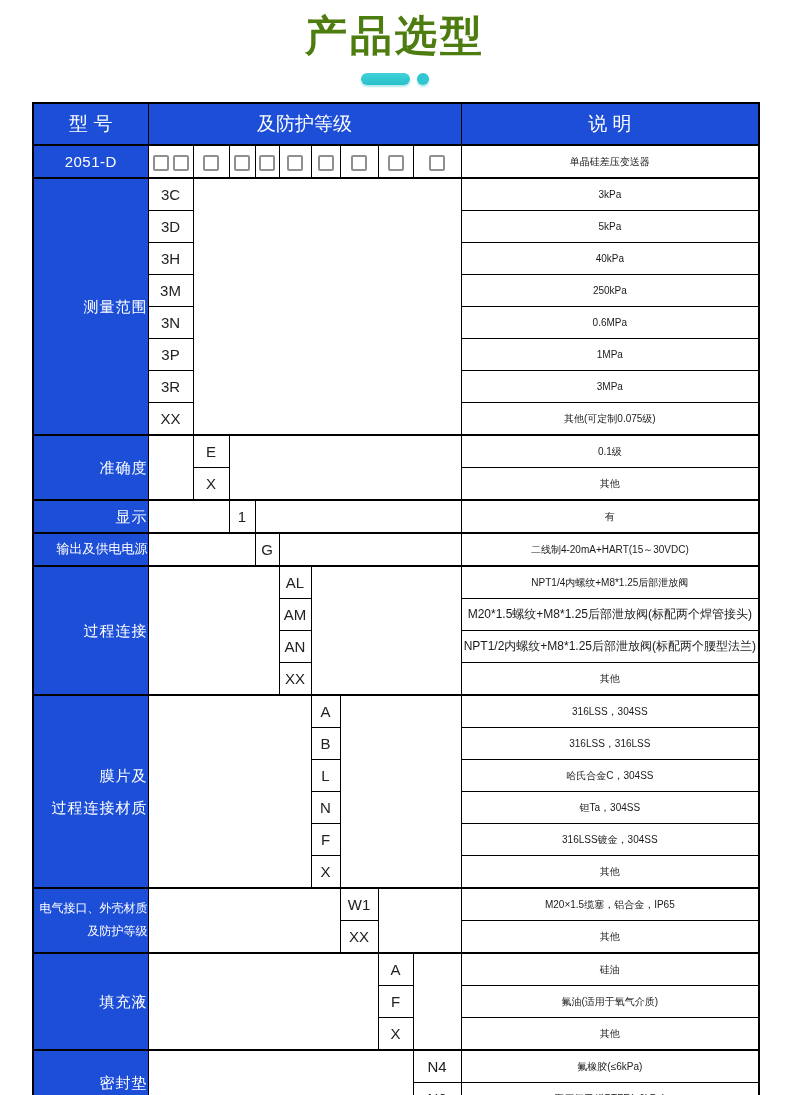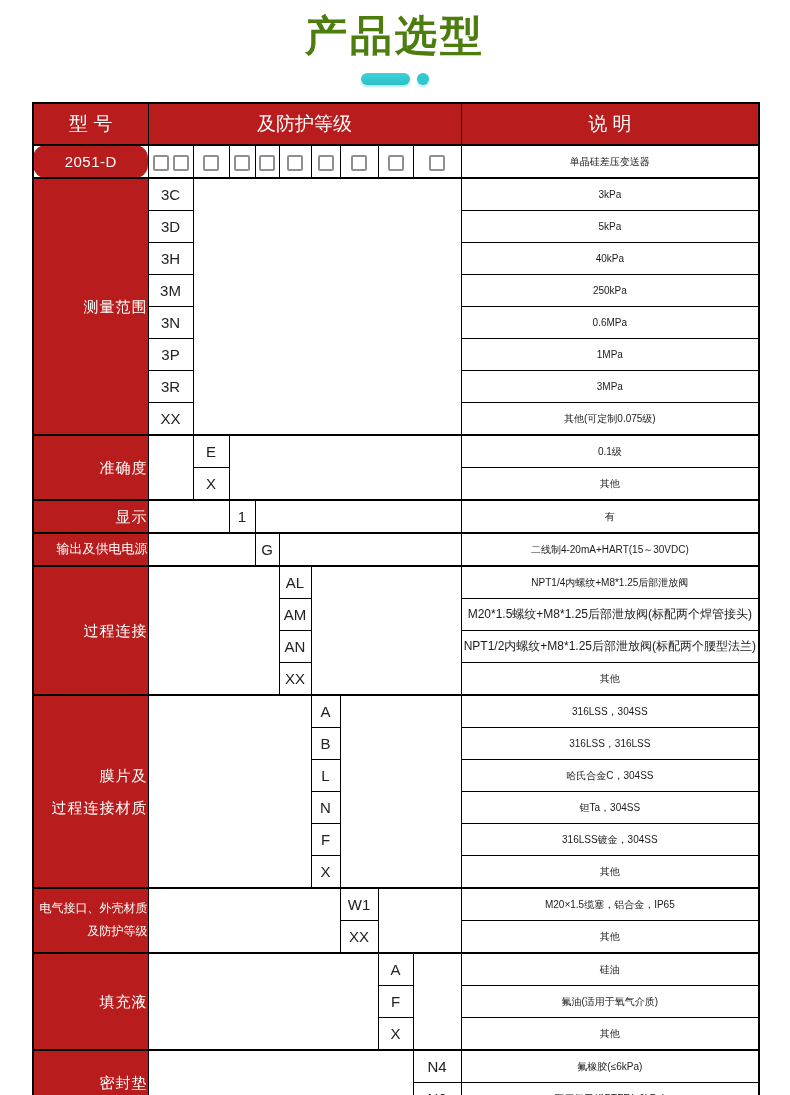--- a/index.html
+++ b/index.html
@@ -49,27 +49,27 @@
     overflow:hidden;
     white-space:nowrap;
   }
   .spec tr.bt td{border-top:2px solid #000;margin-top:45px;}
   .spec tr.hdr td{
     height:40px;
     font-size:19px;
     border-bottom:2px solid #000;
   }
   td.teal{
-    background:#b91c1c;
+    background:#1d4ed8;
     color:#ffffff;
   }
   td.label{font-size:15px;letter-spacing:1px;text-align:right;}
   td.label.sm{font-size:13px;letter-spacing:0;}
   td.label.xs{font-size:12px;letter-spacing:0;}
-  td.model{font-size:15px;letter-spacing:0.5px;border-radius:13px;}
+  td.model{font-size:15px;letter-spacing:0.5px;}
   td.code{font-size:15px;color:#222;}
   td.desc{font-size:10px;}
   td.desc.sm{font-size:12px;text-align:center;}
   .cb{
     display:inline-block;
     width:12px;height:12px;
     border:2px solid #8f8f8f;
     border-radius:2px;
     background:#fff;
     vertical-align:middle;

